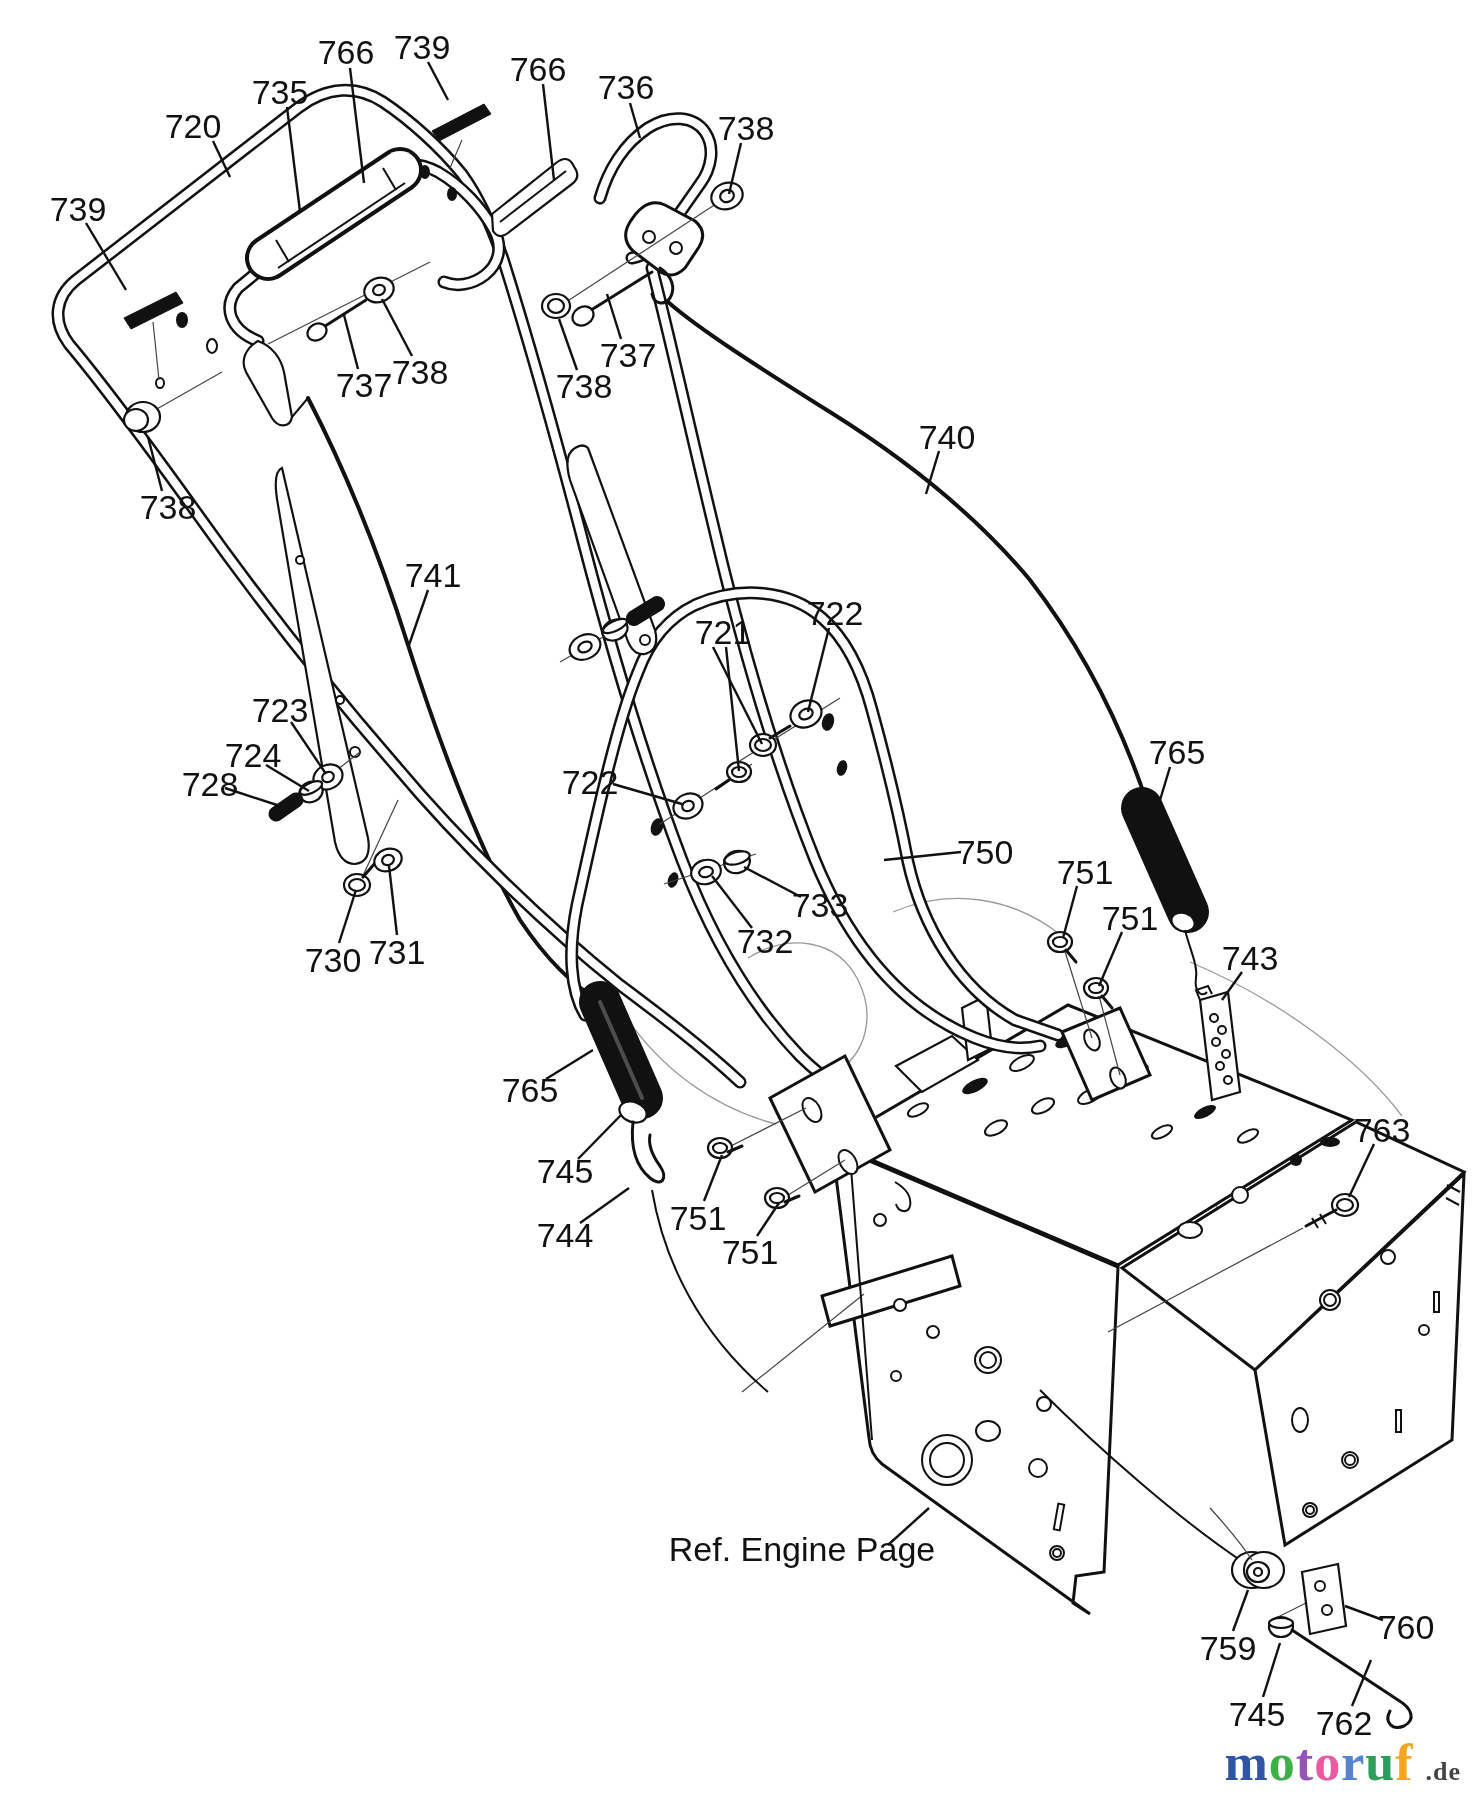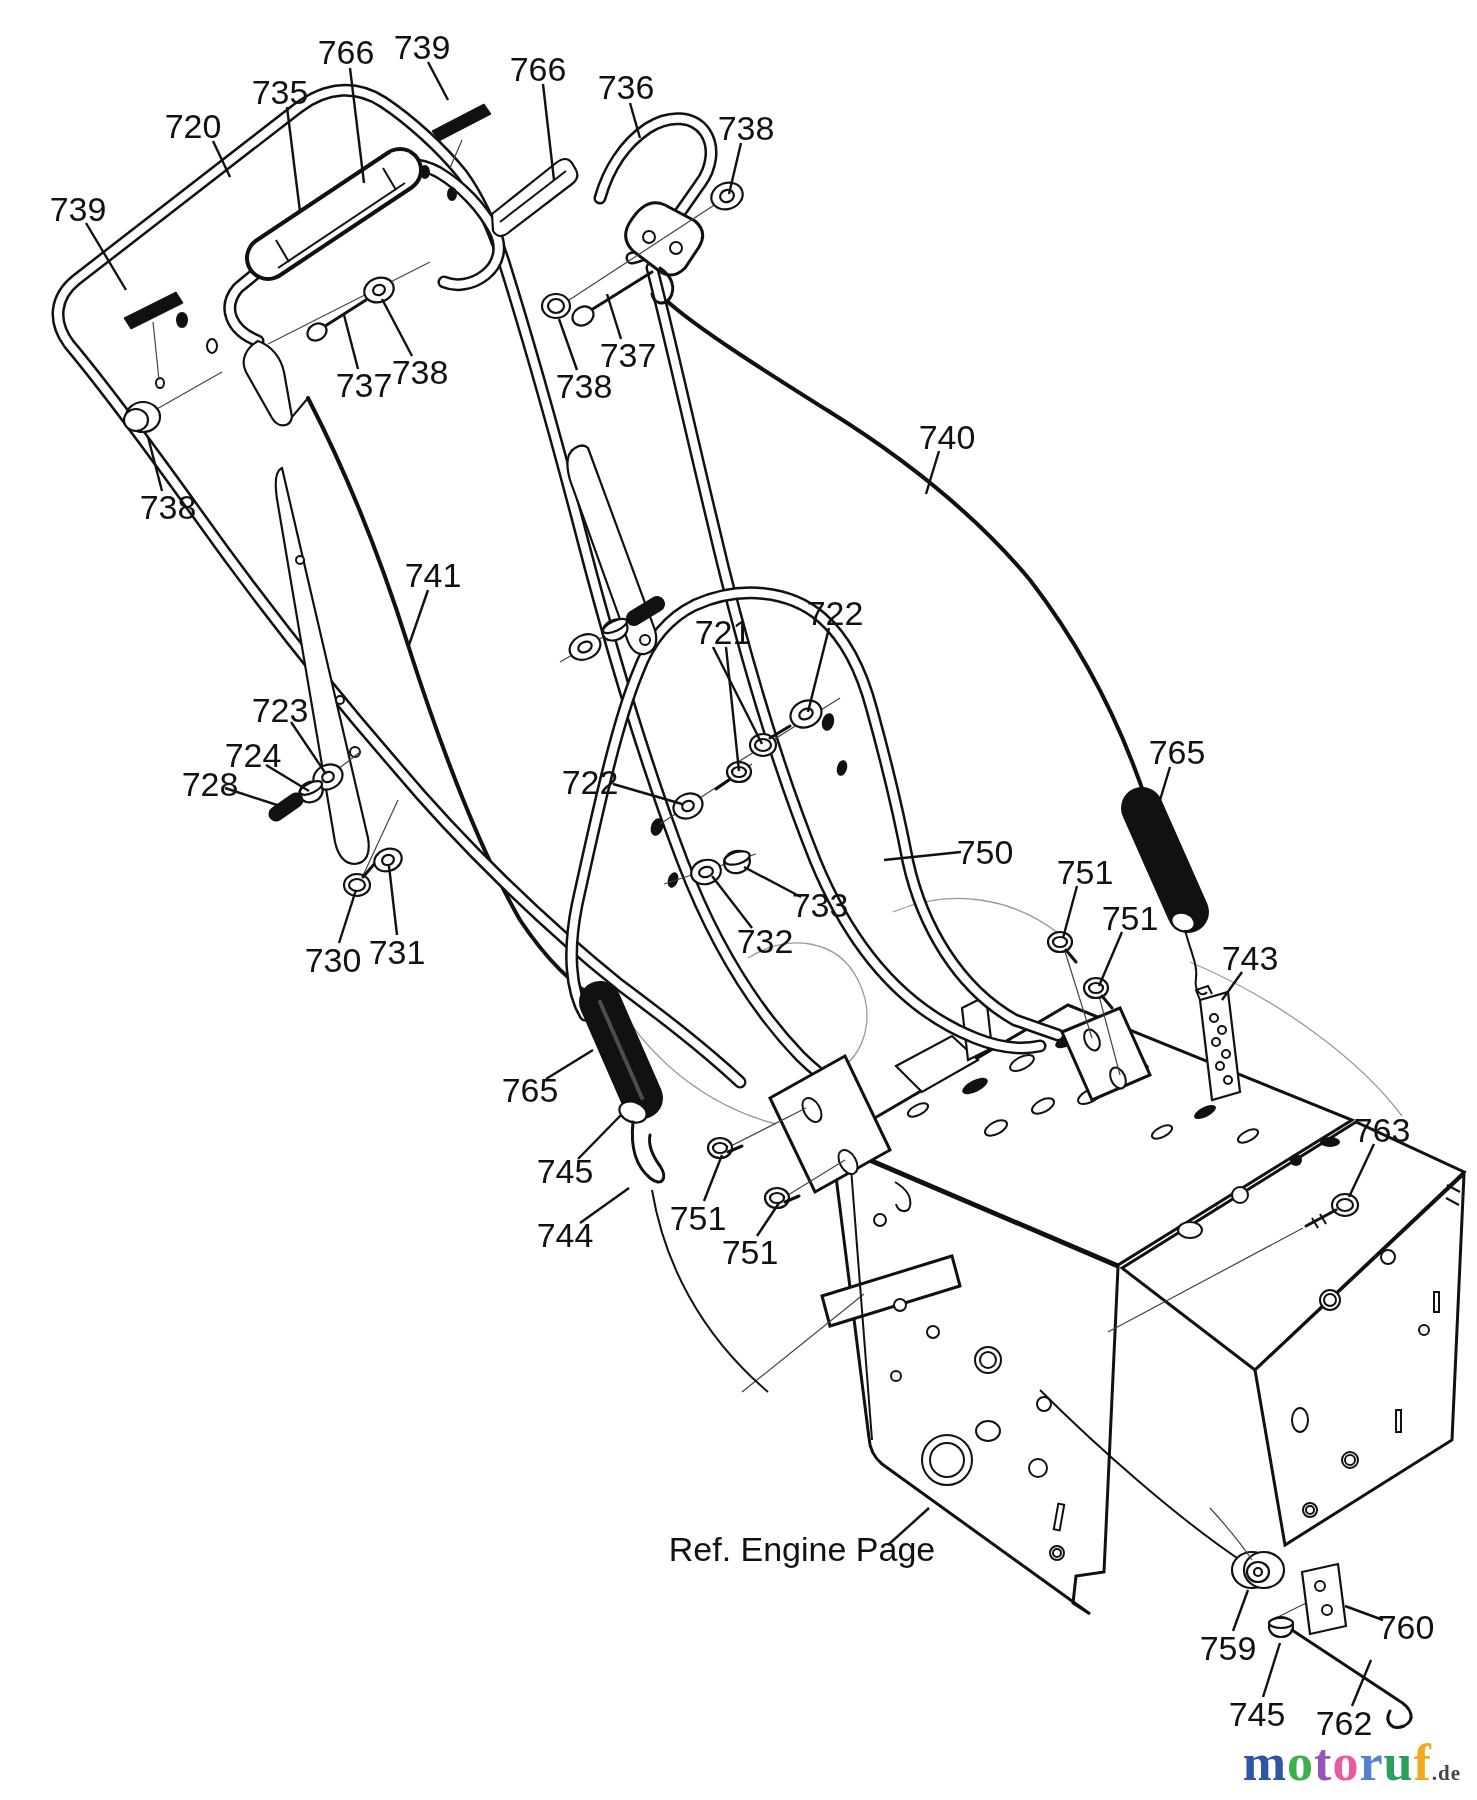--- a/index.html
+++ b/index.html
@@ -15,21 +15,21 @@
   .cable{fill:none;stroke:#111;stroke-width:4;stroke-linecap:round;}
   .part {fill:#fff;stroke:#111;stroke-width:3;}
   .part2{fill:#fff;stroke:#111;stroke-width:2.2;}
   .dark {fill:#111;stroke:#111;stroke-width:1;}
   .hole {fill:#111;stroke:none;}
   .whole{fill:#fff;stroke:#111;stroke-width:2;}
   .lbl  {font:34px "Liberation Sans",sans-serif;fill:#111;}
   .leader{stroke:#111;stroke-width:2.4;}
   #watermark{position:absolute;right:16px;bottom:8px;
      font-family:"Liberation Serif",serif;font-weight:bold;font-size:52px;letter-spacing:1px;}
-  #watermark .suffix{font-size:21px;font-weight:bold;color:#444;}
+  #watermark .suffix{font-size:26px;font-weight:bold;color:#444;margin-left:12px;}
 </style>
 </head>
 <body>
 
 <div id="stage">
 <svg id="art" viewBox="0 0 1477 1800" width="1477" height="1800" xmlns="http://www.w3.org/2000/svg">
 
   <g>
     <path class="ghost" d="M 748 958 C 790 932 838 940 858 980 C 876 1016 866 1054 836 1072"></path>
     <path class="ghost" d="M 620 1008 C 658 1068 714 1108 776 1124"></path>

